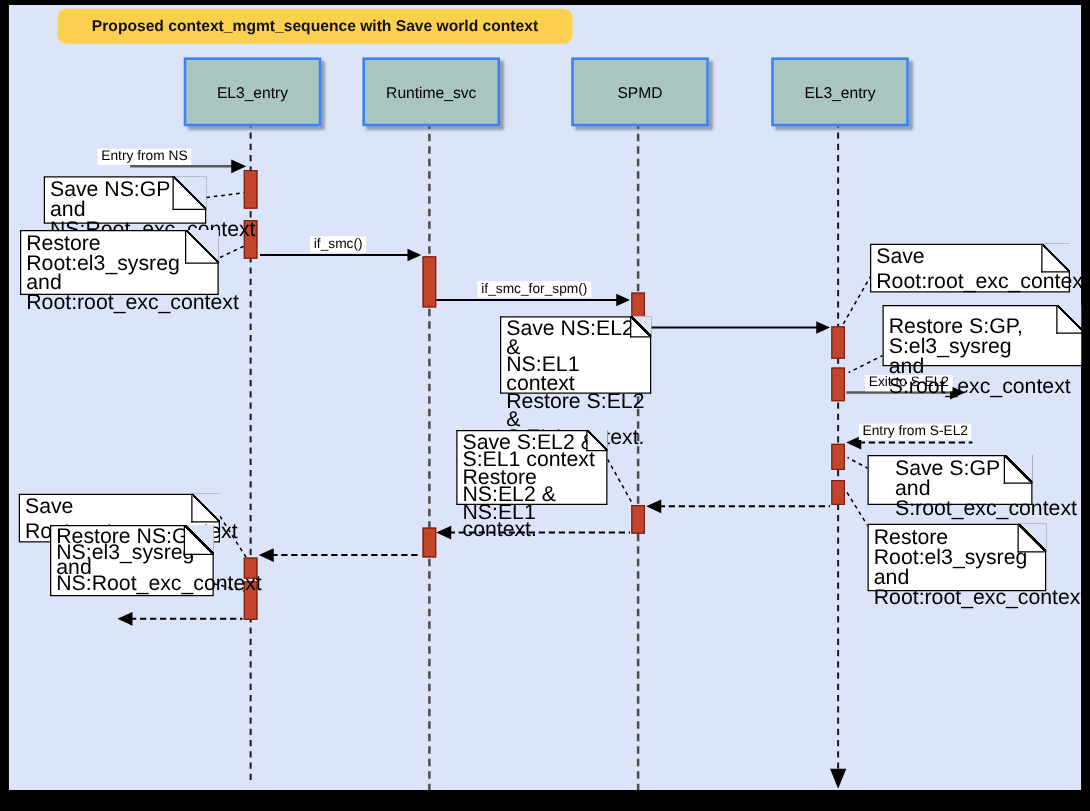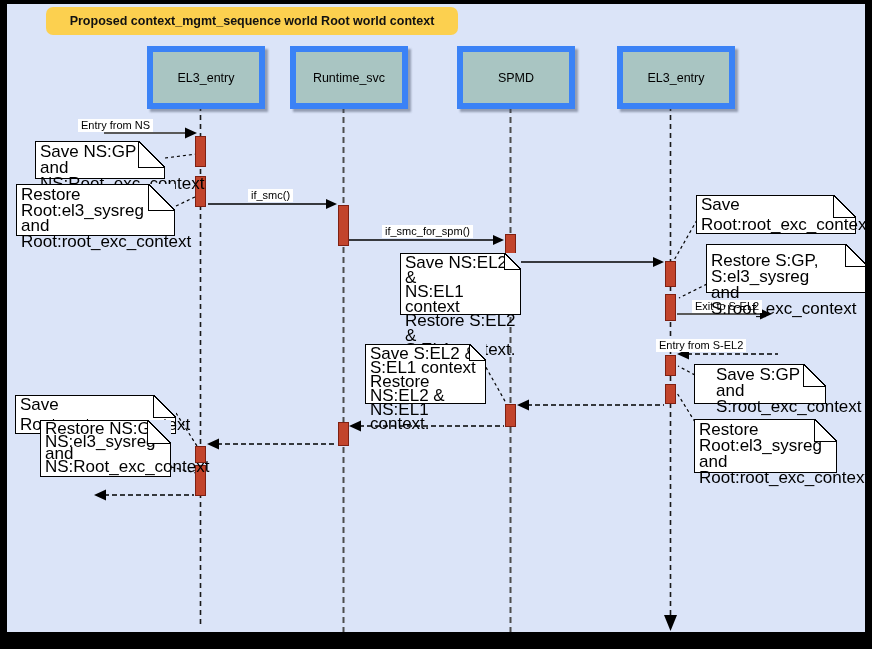--- a/index.html
+++ b/index.html
@@ -12,21 +12,21 @@
   #frame-right{left:865px;top:0;width:7px;height:649px;}
   #frame-bottom{left:0;top:632px;width:872px;height:17px;}
 
   #overlay{position:absolute;left:0;top:0;width:872px;height:649px;z-index:1;pointer-events:none;}
 
   #title{position:absolute;left:46px;top:7px;width:412px;height:28px;background:#fcd04f;
          border-radius:7px;display:flex;align-items:center;justify-content:center;
          font-size:12.5px;font-weight:bold;color:#111;z-index:2;}
 
   .lifeline-head{position:absolute;width:106px;height:51px;background:#a9c5c2;
-         border:6px solid #3b82f6;box-shadow:3px 3px 2px rgba(60,70,90,.45);
+         border:2px solid #3b82f6;box-shadow:3px 3px 2px rgba(60,70,90,.45);
          display:flex;align-items:center;justify-content:center;font-size:12.5px;color:#000;z-index:2;}
 
   .bar{position:absolute;width:11px;background:#c2442c;border:1.5px solid #7e2012;
        box-sizing:border-box;z-index:3;}
 
   .note{position:absolute;background:#fff;border:1px solid #000;box-sizing:border-box;
         font-size:17px;color:#000;z-index:4;padding:2px 4px;}
   .note .ntext{white-space:pre-line;display:block;}
   .note.vcenter{display:flex;align-items:center;}
   .fold{position:absolute;top:-1px;right:-1px;display:block;
@@ -100,21 +100,21 @@
       <line x1="697" y1="220" x2="673" y2="262"></line>
       <line x1="707" y1="284" x2="679" y2="298"></line>
       <line x1="695" y1="375" x2="678" y2="366"></line>
       <line x1="695" y1="422" x2="677" y2="393"></line>
       <line x1="483" y1="362" x2="506" y2="403"></line>
       <line x1="176" y1="413" x2="197" y2="446"></line>
       <line x1="171" y1="467" x2="196" y2="473"></line>
     </g>
   </svg>
 
-  <div id="title">Proposed context_mgmt_sequence world Root world context</div>
+  <div id="title">Proposed context_mgmt_sequence with Save world context</div>
 
   <div class="lifeline-head" style="left:147px;top:46px;">EL3_entry</div>
   <div class="lifeline-head" style="left:457px;top:46px;">SPMD</div>
   <div class="lifeline-head" style="left:290px;top:46px;">Runtime_svc</div>
   <div class="lifeline-head" style="left:617px;top:46px;">EL3_entry</div>
 
   <div class="bar" style="left:195px;top:136px;height:31px;"></div>
   <div class="bar" style="left:195px;top:176px;height:31px;"></div>
   <div class="bar" style="left:195px;top:446px;height:17px;"></div>
   <div class="bar" style="left:195px;top:465px;height:31px;"></div>
@@ -124,21 +124,21 @@
   <div class="bar" style="left:505px;top:404px;height:23px;"></div>
   <div class="bar" style="left:665px;top:261px;height:26px;"></div>
   <div class="bar" style="left:665px;top:294px;height:27px;"></div>
   <div class="bar" style="left:665px;top:355px;height:21px;"></div>
   <div class="bar" style="left:665px;top:384px;height:20px;"></div>
 
   <div class="mlabel" style="left:78px;top:119px;">Entry from NS</div>
   <div class="mlabel" style="left:248px;top:189px;">if_smc()</div>
   <div class="mlabel" style="left:382px;top:225px;">if_smc_for_spm()</div>
   <div class="mlabel" style="left:692px;top:300px;">Exit to S-EL2</div>
-  <div class="mlabel" style="left:656px;top:339px;">Entry from S-EL2</div>
+  <div class="mlabel" style="left:687px;top:339px;">Entry from S-EL2</div>
 
   <div class="note" style="left:35px;top:141px;width:130px;height:38px;line-height:16px;">
     <span class="ntext">Save NS:GP and
 NS:Root_exc_context</span>
     <span class="fold" style="width:26px;height:26px;"></span>
   </div>
   <div class="note" style="left:16px;top:184px;width:159px;height:52px;line-height:15.5px;">
     <span class="ntext">Restore Root:el3_sysreg
 and
 Root:root_exc_context</span>

